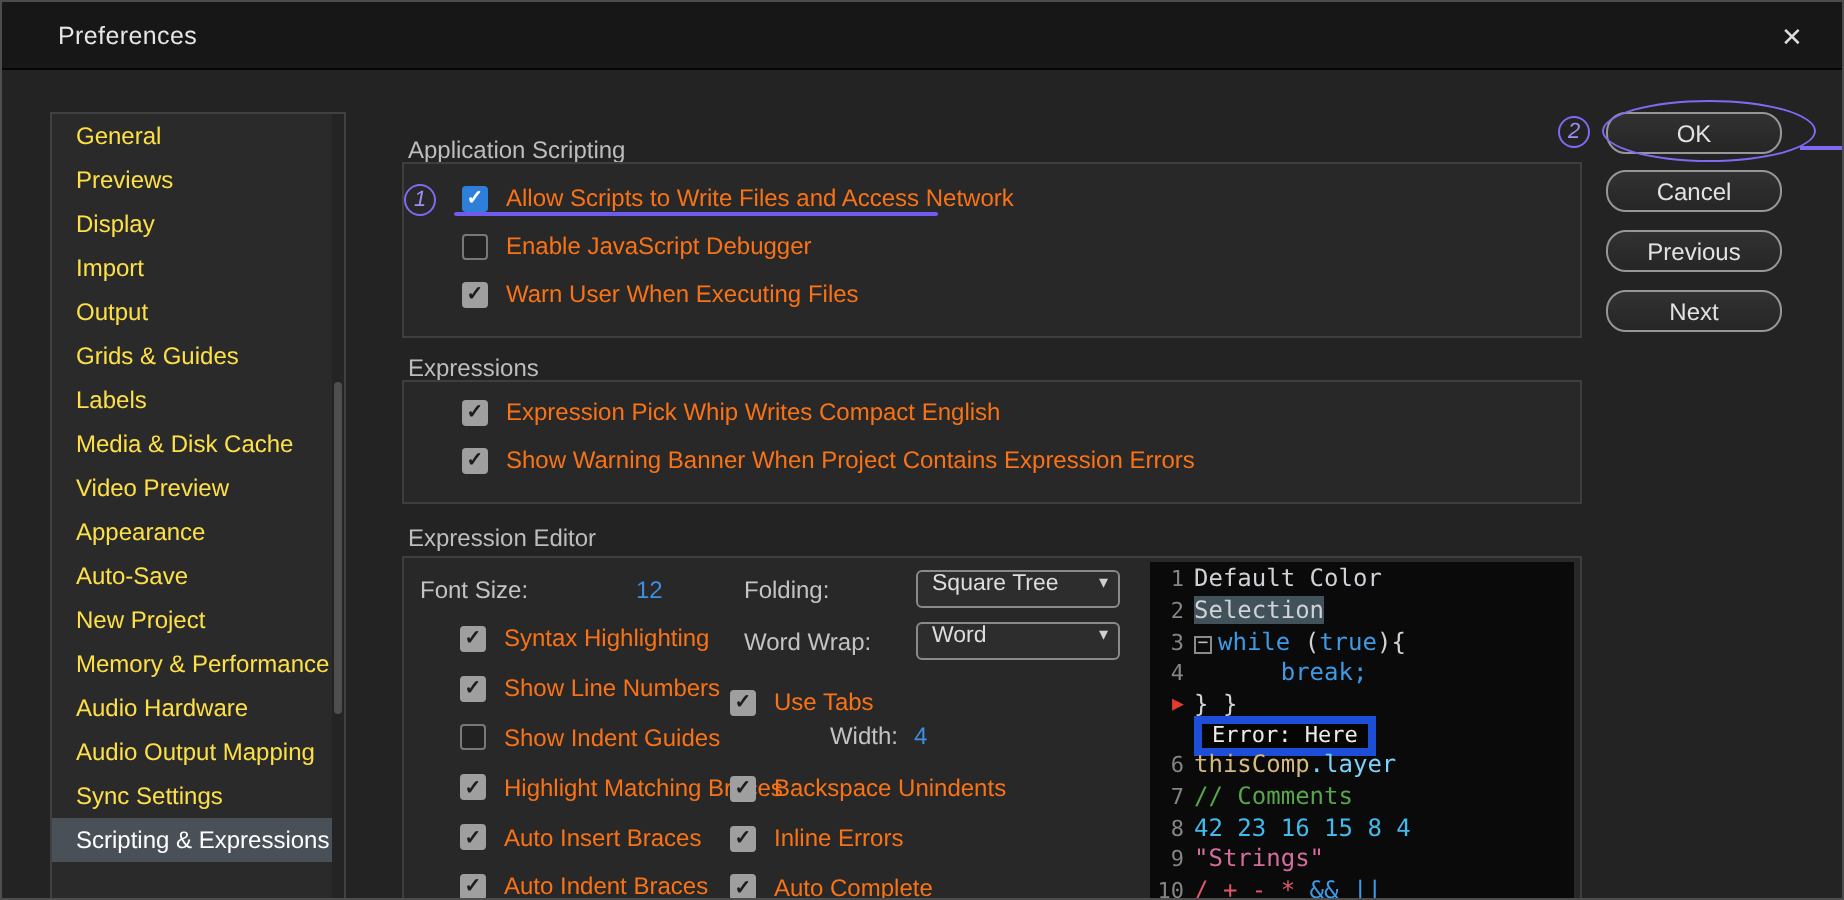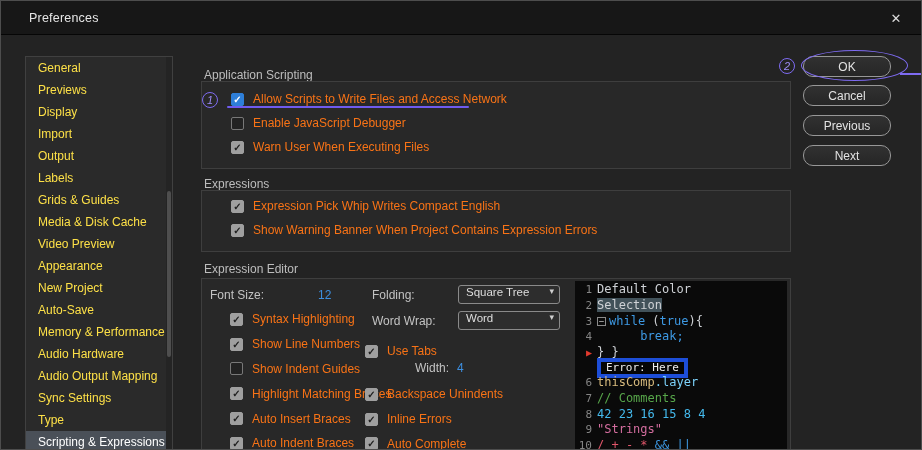--- a/index.html
+++ b/index.html
@@ -69,32 +69,31 @@
 
   <div class="body">
 
     <div class="sidebar">
       <div>
           <div class="side-item">General</div>
           <div class="side-item">Previews</div>
           <div class="side-item">Display</div>
           <div class="side-item">Import</div>
           <div class="side-item">Output</div>
+          <div class="side-item">Grids &amp; Guides</div>
           <div class="side-item">Labels</div>
-          <div class="side-item">Grids &amp; Guides</div>
           <div class="side-item">Media &amp; Disk Cache</div>
           <div class="side-item">Video Preview</div>
           <div class="side-item">Appearance</div>
+          <div class="side-item">Auto-Save</div>
           <div class="side-item">New Project</div>
-          <div class="side-item">Auto-Save</div>
           <div class="side-item">Memory &amp; Performance</div>
           <div class="side-item">Audio Hardware</div>
           <div class="side-item">Audio Output Mapping</div>
           <div class="side-item">Sync Settings</div>
-          <div class="side-item">Type</div>
           <div class="side-item selected">Scripting &amp; Expressions</div>
         </div>
       <div class="side-scroll">
         <div class="side-thumb"></div>
       </div>
     </div>
 
     <div class="group-title" style="top:33px">Application Scripting</div>
     <div class="group-box box-app">
       <div>

